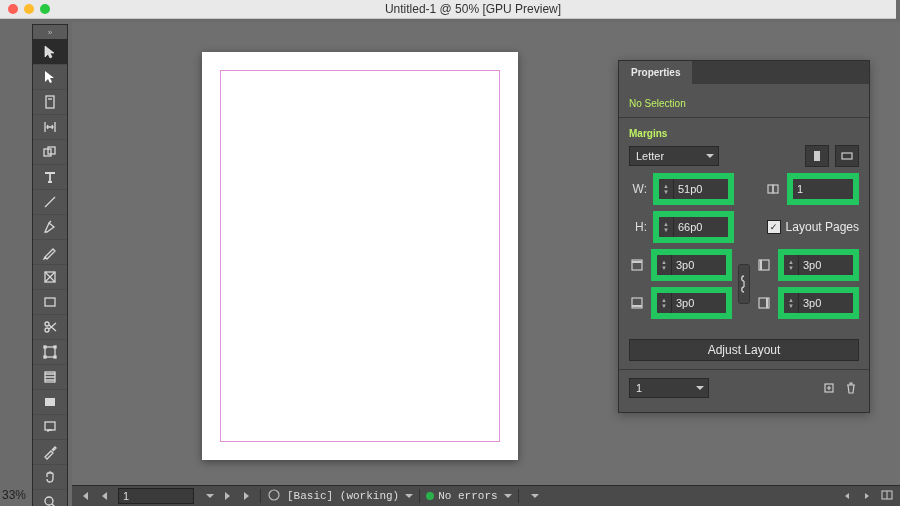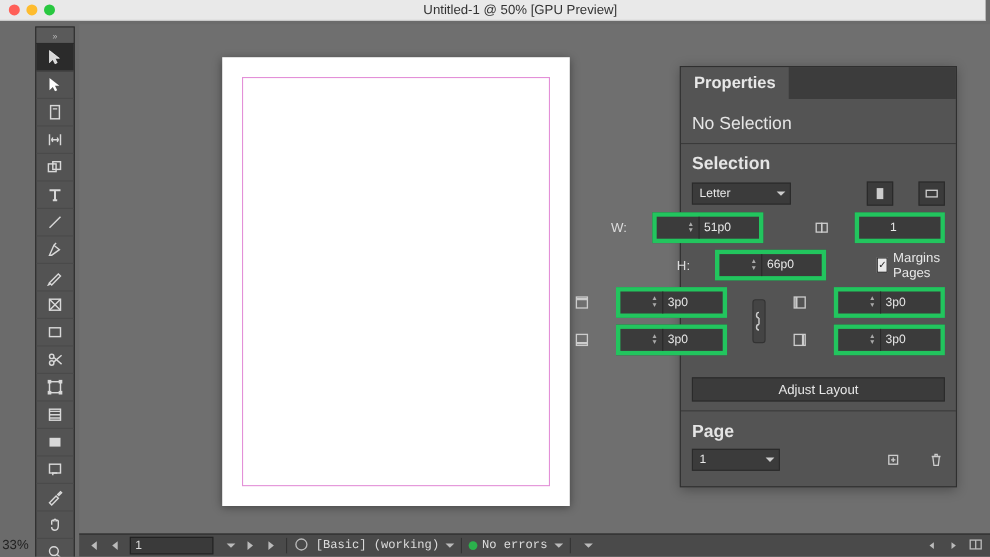--- a/index.html
+++ b/index.html
@@ -41,31 +41,31 @@
   .zoom-label{position:absolute;left:2px;top:488px;color:#222;font-size:12px;}
 
   
   .canvas{position:absolute;left:72px;top:22px;right:0;bottom:20px;background:#6f6f6f;}
   .page{position:absolute;left:130px;top:30px;width:316px;height:408px;background:#fff;box-shadow:0 2px 8px rgba(0,0,0,.4);}
   .page .margin{position:absolute;left:18px;top:18px;right:18px;bottom:18px;border:1px solid var(--margin-line);}
 
   
   .panel{position:absolute;right:30px;top:60px;width:250px;background:var(--bg-panel);border:1px solid #2f2f2f;box-shadow:0 2px 10px rgba(0,0,0,.3);}
   .panel-tabs{display:flex;background:#3c3c3c;}
-  .panel-tab{padding:6px 12px;background:var(--bg-panel);font-weight:600;font-size:15px;color:var(--text);}
+  .panel-tab{padding:6px 12px;background:var(--bg-panel);font-weight:600;font-size:10px;color:var(--text);}
   .panel-body{padding:8px 10px;}
-  .sec-title{color:#e5e5e5;margin:6px 0 4px;font-size:16px;}
+  .sec-title{color:#bef264;margin:6px 0 4px;font-size:10px;}
   .sec-sub{font-weight:600;margin-top:10px;margin-bottom:6px;}
   .divider{border-top:1px solid #3a3a3a;margin:8px -10px;}
-  .row{display:flex;align-items:center;gap:23px;margin-bottom:6px;justify-content:flex-end;}
+  .row{display:flex;align-items:center;gap:6px;margin-bottom:6px;}
   .lab{width:18px;color:#ddd;text-align:right;}
   select, .select{background:var(--bg-chip);color:#e8e8e8;border:1px solid #2a2a2a;height:20px;font-size:11px;padding:0 16px 0 6px;appearance:none;-webkit-appearance:none;position:relative;}
   .select-wrap{position:relative;display:inline-block;}
   .select-wrap::after{content:"";position:absolute;right:5px;top:8px;border-left:4px solid transparent;border-right:4px solid transparent;border-top:4px solid #ccc;pointer-events:none;}
-  .stepper{display:flex;align-items:center;background:var(--bg-chip);border:4px solid #22c55e;height:20px;padding-left:24px;}
+  .stepper{display:flex;align-items:center;background:var(--bg-chip);border:6px solid #22c55e;height:20px;}
   .stepper .arrows{width:14px;display:flex;flex-direction:column;align-items:center;justify-content:center;border-right:1px solid #2a2a2a;height:100%;}
   .stepper .arrows span{font-size:6px;line-height:6px;color:#aaa;cursor:pointer;}
   .stepper input{background:transparent;border:none;color:#e8e8e8;width:46px;font-size:11px;padding:0 4px;outline:none;}
   .iconbtn{width:22px;height:20px;background:var(--bg-chip);border:1px solid #2a2a2a;display:flex;align-items:center;justify-content:center;}
   .iconbtn svg{width:14px;height:14px;stroke:#ccc;fill:none;stroke-width:1.2;}
   .iconbtn.fill svg{fill:#ccc;stroke:none;}
   .chk{width:12px;height:12px;background:#e8e8e8;border:1px solid #222;display:inline-flex;align-items:center;justify-content:center;font-size:9px;color:#222;margin-right:5px;}
   .wide-btn{background:var(--bg-chip);border:1px solid #2a2a2a;height:22px;width:100%;display:flex;align-items:center;justify-content:center;color:#e8e8e8;font-size:12px;}
   .icon-sm{width:16px;height:16px;display:inline-flex;align-items:center;justify-content:center;}
   .icon-sm svg{width:14px;height:14px;stroke:#ccc;fill:none;stroke-width:1.2;}
@@ -217,21 +217,21 @@
   </div>
 </div>
 
 <div class="panel">
   <div class="panel-tabs">
     <div class="panel-tab">Properties</div>
   </div>
   <div class="panel-body">
     <div class="sec-title">No Selection</div>
     <div class="divider"></div>
-    <div class="sec-title sec-sub">Selection</div>
+    <div class="sec-title sec-sub">Margins</div>
 
     <div class="row">
       <span class="select-wrap" style="width:90px;">
         <select class="select" style="width:100%;">
           <option>Letter</option>
         </select>
       </span>
       <span style="flex:1"></span>
       <div class="iconbtn fill">
           <svg viewBox="0 0 14 14">
@@ -271,21 +271,21 @@
       <div class="stepper">
         <div class="arrows">
             <span>▲</span>
             <span>▼</span>
           </div>
         <input value="66p0" style="">
       </div>
       <span style="flex:1"></span>
       <label style="display:flex;align-items:center;">
         <span class="chk">✓</span>
-        <span>Margins Pages</span>
+        <span>Layout Pages</span>
       </label>
     </div>
 
 
     <div class="row" style="align-items:center;">
       <div style="display:flex;flex-direction:column;gap:6px;">
         <div class="row" style="margin:0;">
           <span class="icon-sm">
               <svg viewBox="0 0 14 14">
                 <rect x="2" y="2" width="10" height="10"></rect>
@@ -353,21 +353,20 @@
             </div>
         </div>
       </div>
     </div>
 
     <div class="row" style="margin-top:20px;">
       <button class="wide-btn">Adjust Layout</button>
     </div>
 
     <div class="divider"></div>
-    <div class="sec-title sec-sub">Page</div>
 
     <div class="row">
       <span class="select-wrap" style="width:80px;">
         <select class="select" style="width:100%;">
           <option>1</option>
         </select>
       </span>
       <span style="flex:1"></span>
       <span class="icon-sm">
           <svg viewBox="0 0 14 14">

